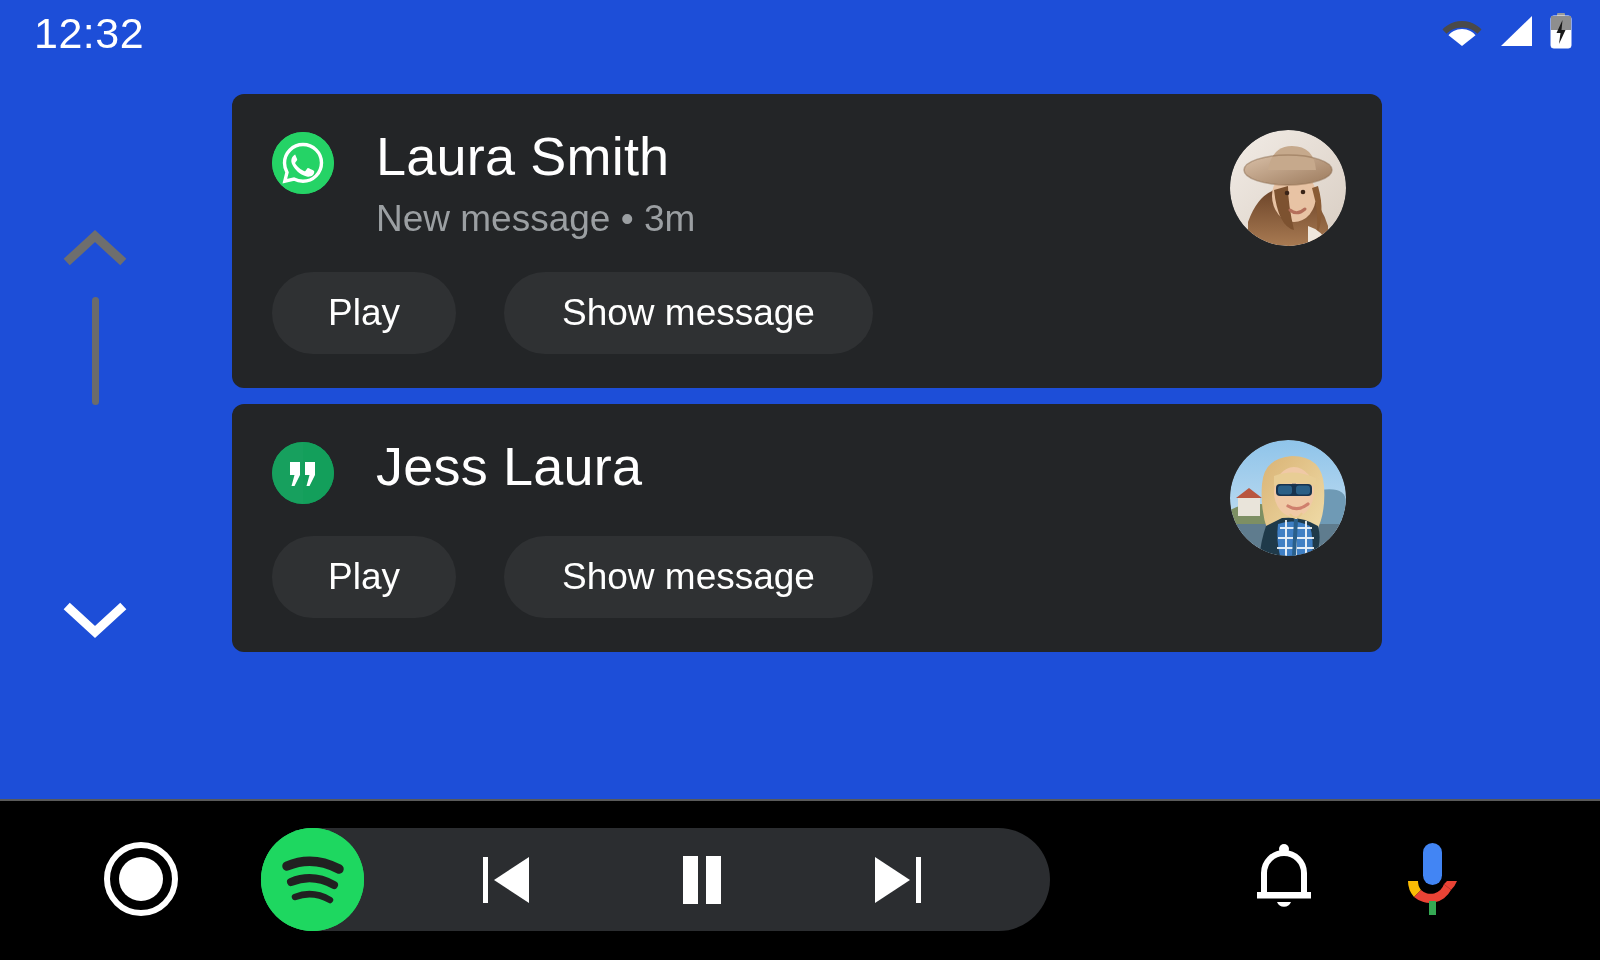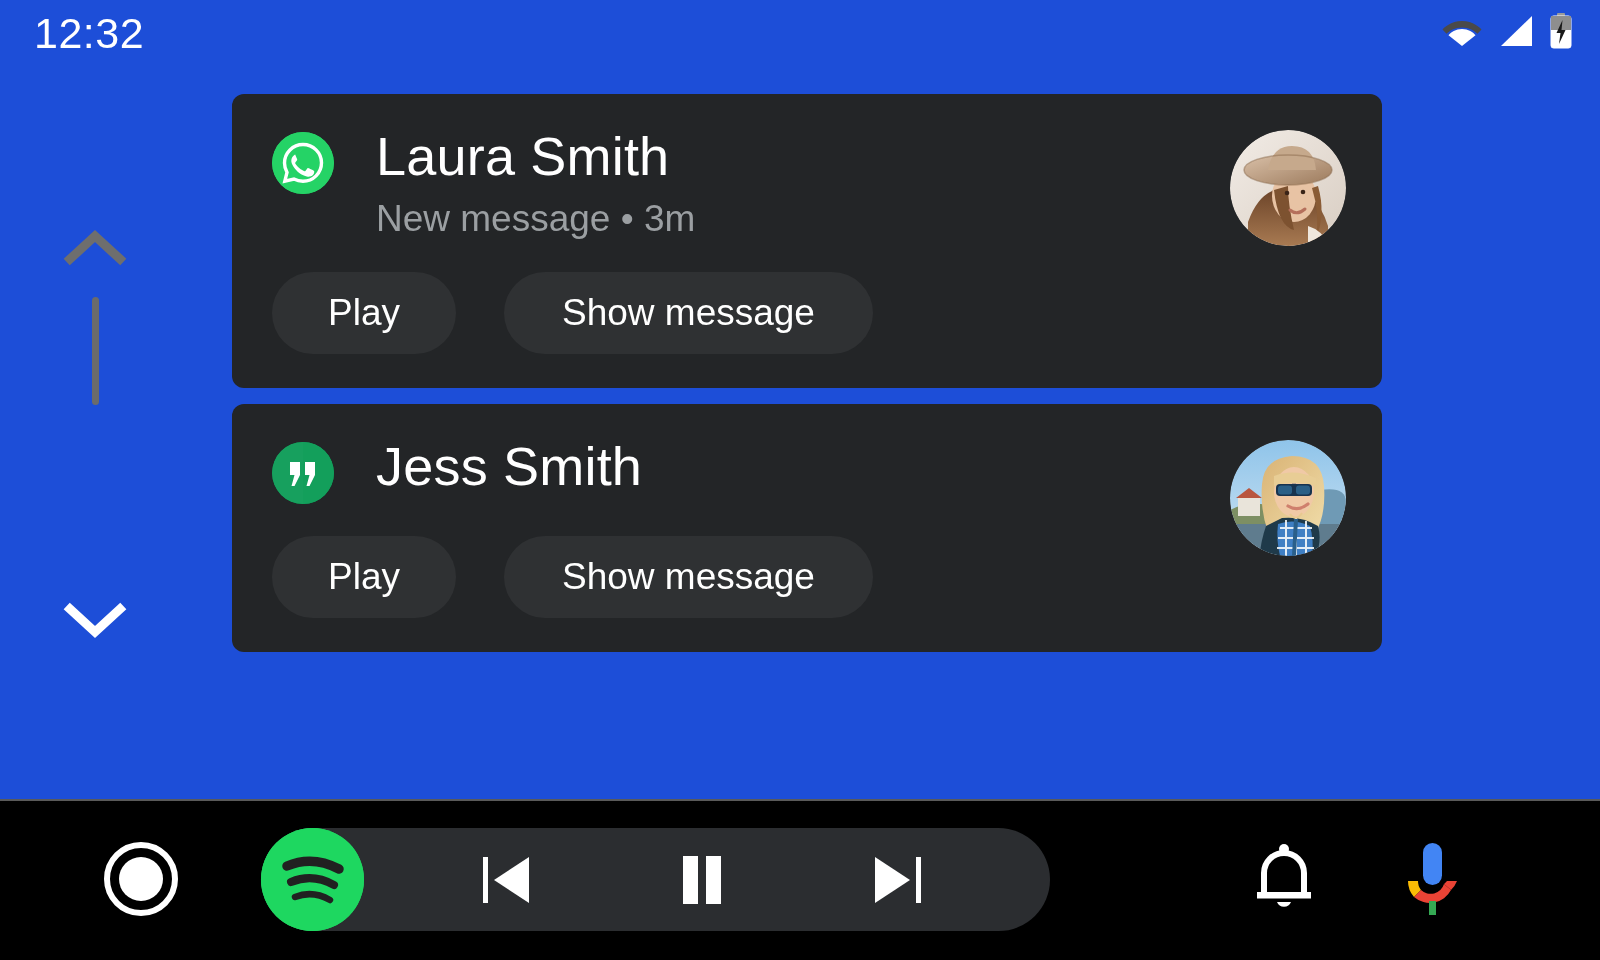--- a/index.html
+++ b/index.html
@@ -223,21 +223,21 @@
         <div class="app-icon" style="background:#0F9D58;">
           <svg width="62" height="62" viewBox="0 0 62 62">
             <circle cx="31" cy="31" r="31" fill="#17A05E"></circle>
             <path d="M31 0 A31 31 0 0 1 62 31 L62 62 L31 62 Z" fill="#0F9D58" opacity="0.45"></path>
             <path d="M18 20 L28 20 L28 33 L22.5 44 L19.5 44 L22.5 33 L18 33 Z" fill="#ffffff"></path>
             <path d="M33 20 L43 20 L43 33 L37.5 44 L34.5 44 L37.5 33 L33 33 Z" fill="#ffffff"></path>
           </svg>
         </div>
 
         <div class="head-text">
-          <div class="sender">Jess Smith</div>
+          <div class="sender">Jess Laura</div>
         </div>
 
         <div class="avatar">
           <svg width="116" height="116" viewBox="0 0 116 116">
             <defs>
               <clipPath id="avclip2">
                   <circle cx="58" cy="58" r="58"></circle>
                 </clipPath>
               <linearGradient id="sky2" x1="0" y1="0" x2="0" y2="1">
                 <stop offset="0%" stop-color="#8fc4ea"></stop>

